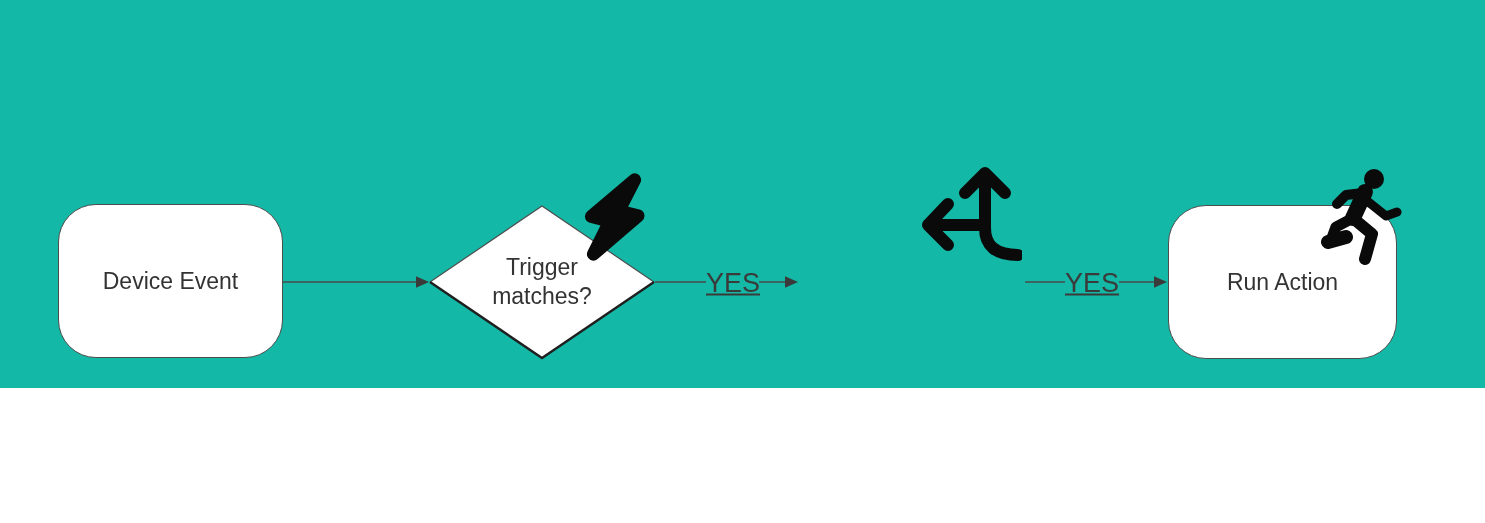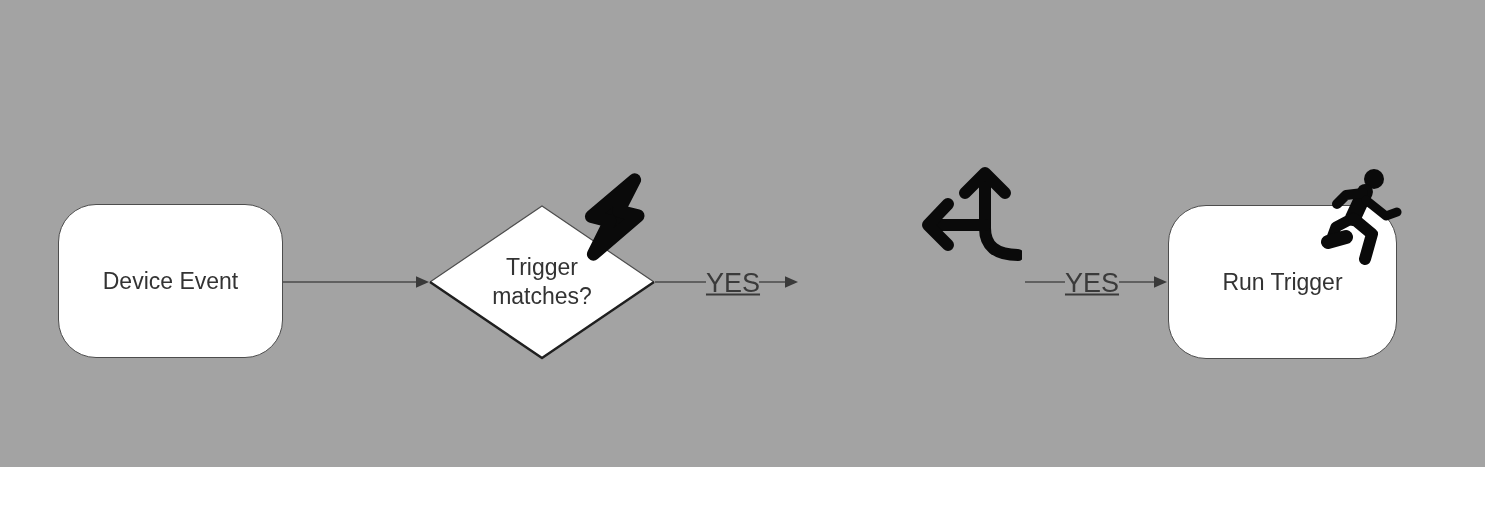--- a/index.html
+++ b/index.html
@@ -1,19 +1,19 @@
 <!DOCTYPE html>
 <html><head>
 <meta charset="utf-8">
 <style>
   html,body{margin:0;padding:0;background:#ffffff;}
   .canvas{
     position:relative;
-    width:1485px;height:467px;
-    background:#a3a3a3;
+    width:1485px;height:388px;
+    background:#14b8a6;
     font-family:"Liberation Sans",sans-serif;
     overflow:hidden;
   }
   .layer{position:absolute;left:0;top:0;}
   .node{
     position:absolute;
     display:flex;align-items:center;justify-content:center;
     text-align:center;
     color:#333333;
     font-size:23px;line-height:29px;
@@ -66,21 +66,21 @@
     <svg width="226" height="154" viewBox="0 0 226 154">
       <polygon points="113,1 225,77 113,153 1,77" fill="#ffffff" stroke="none"></polygon>
       <polyline points="1,77 113,1 225,77" fill="none" stroke="#4d4d4d" stroke-width="1.2"></polyline>
       <polyline points="1,77 113,153 225,77" fill="none" stroke="#1f1f1f" stroke-width="2.4" stroke-linejoin="round"></polyline>
     </svg>
     <span class="label">Trigger matches?</span>
   </div>
 
 
   <div class="node rect" style="left:1168px;top:205px;width:229px;height:154px">
-    <span class="label">Run Trigger</span>
+    <span class="label">Run Action</span>
   </div>
 
   <div class="edge-label" style="left:733px;top:283px">YES</div>
   <div class="edge-label" style="left:1092px;top:283px">YES</div>
 
   <svg class="icon" style="left:577px;top:167px" width="74" height="100" viewBox="0 0 74 100">
     <g transform="rotate(14 37 50)">
       <path d="M48 9 L15 55 L34 55 L26 91 L60 43 L40 43 Z" fill="#0a0a0a" stroke="#0a0a0a" stroke-width="13" stroke-linejoin="round"></path>
     </g>
   </svg>

